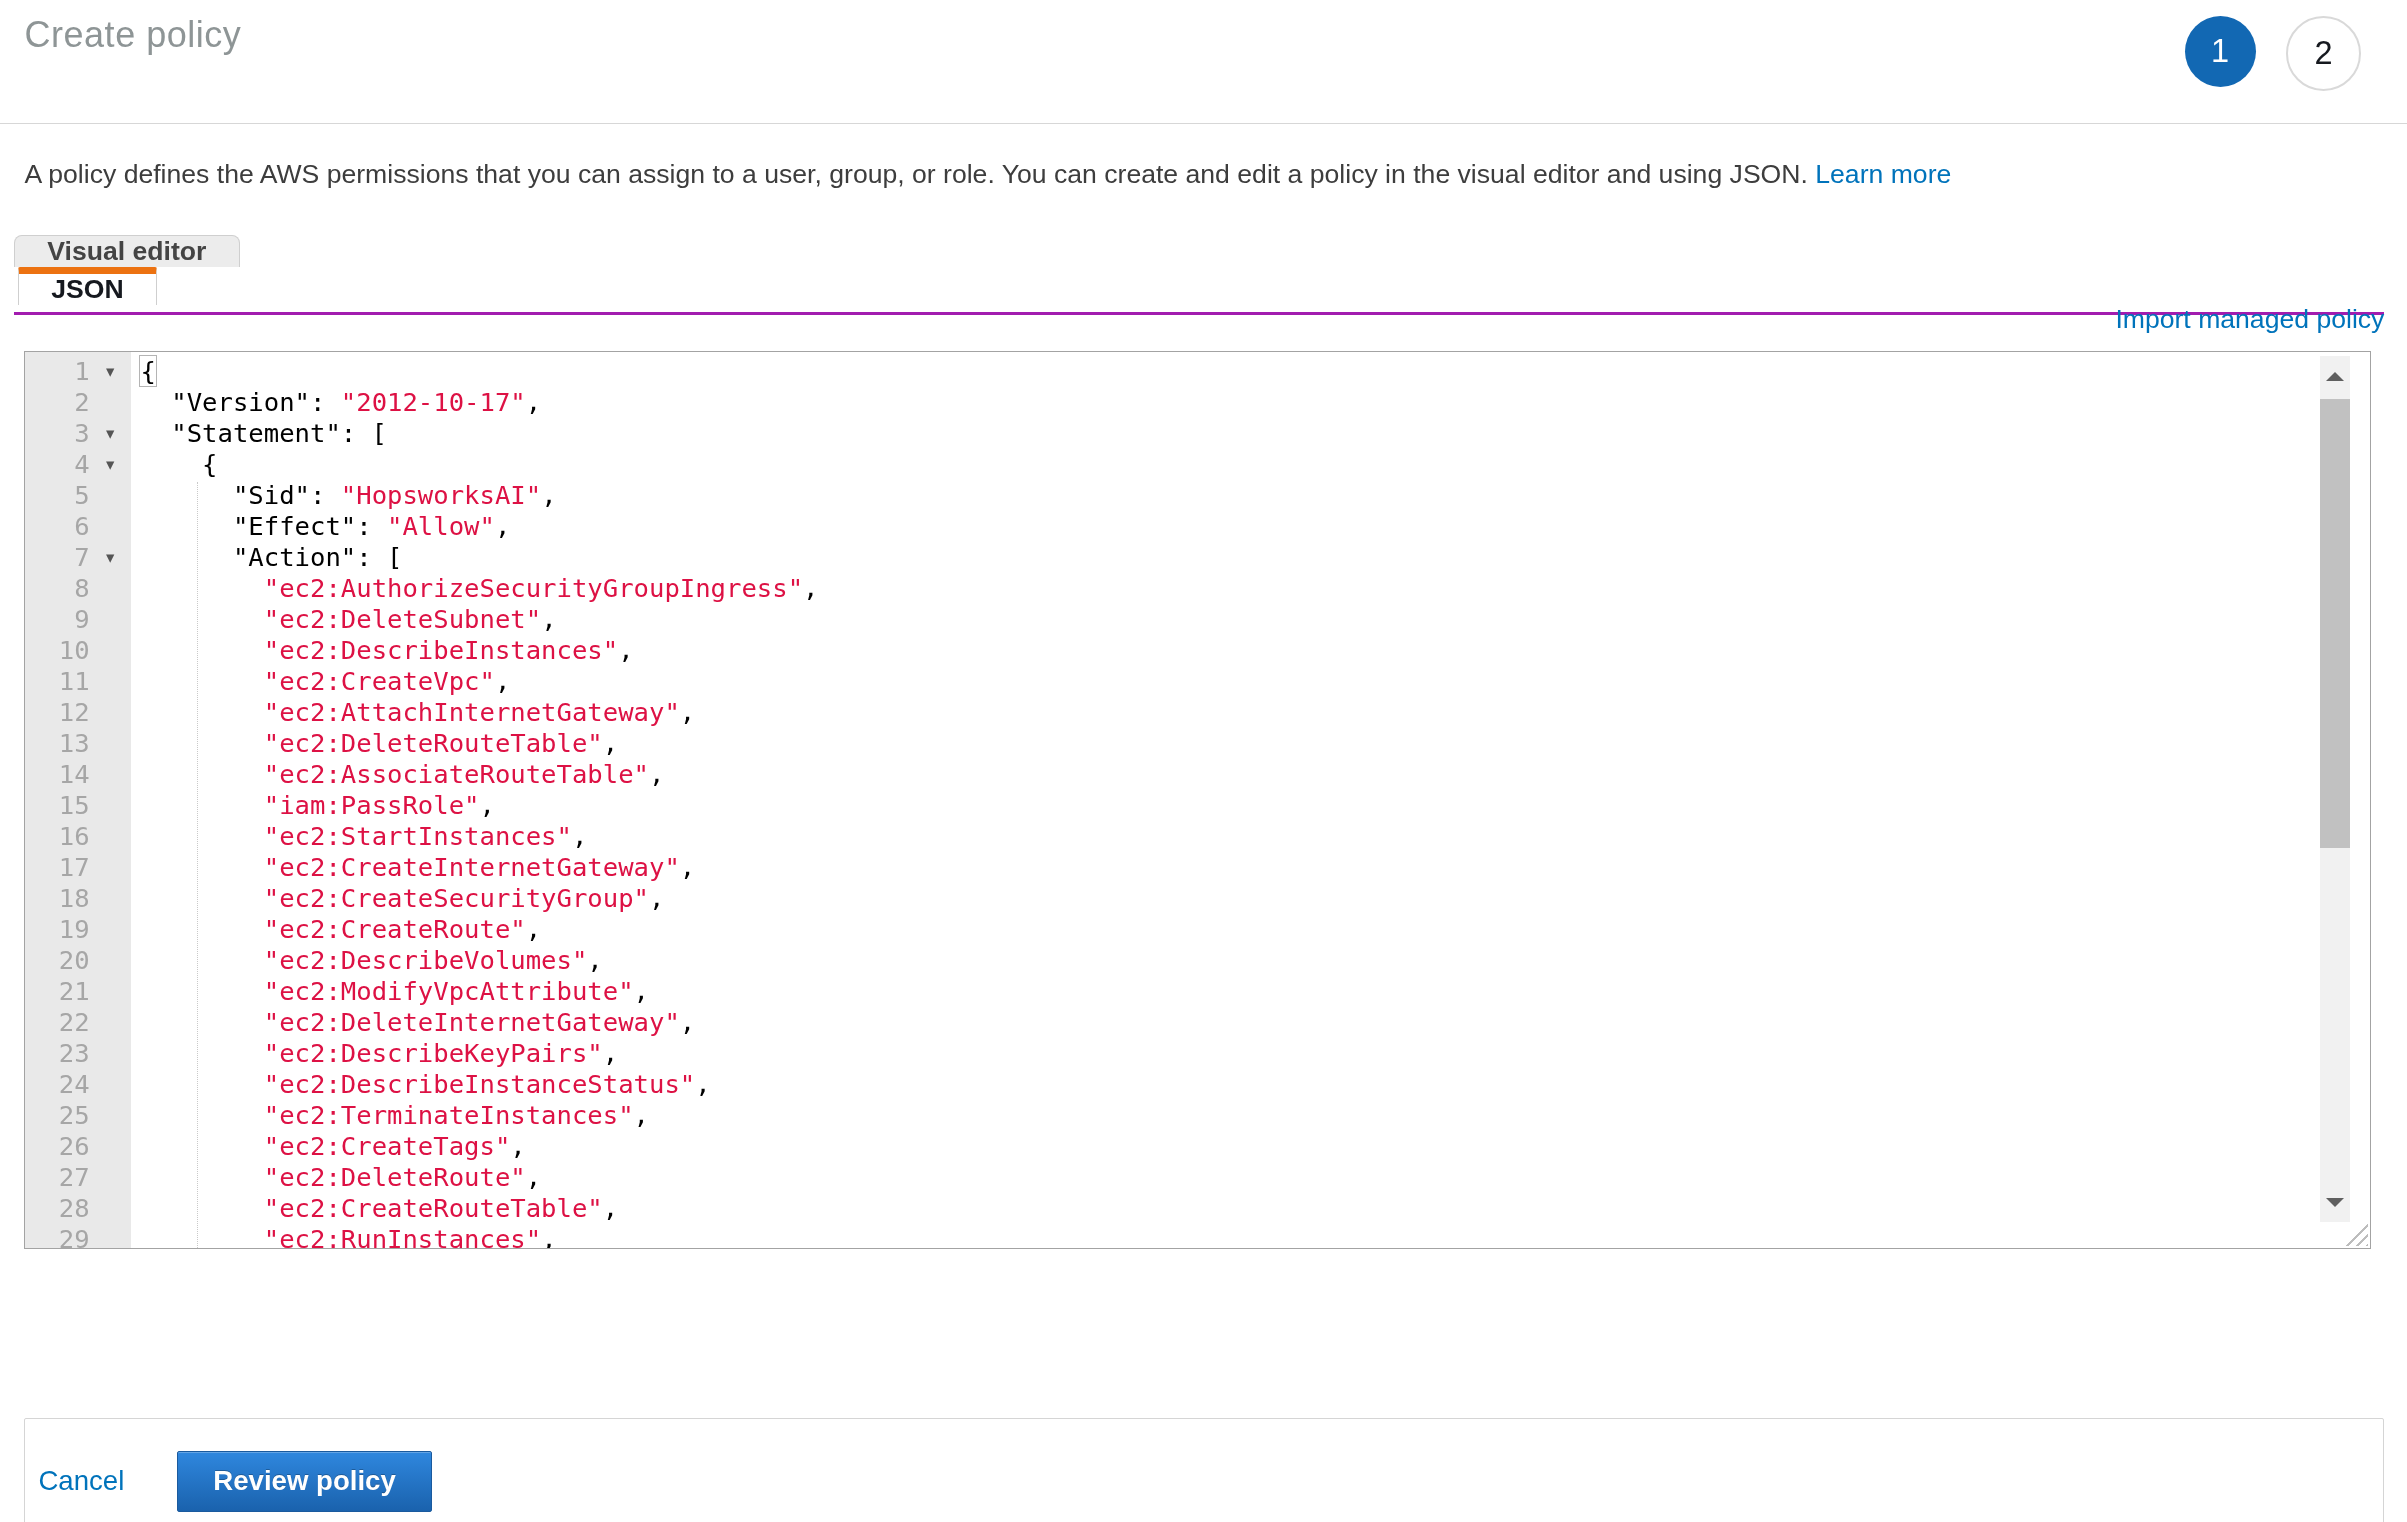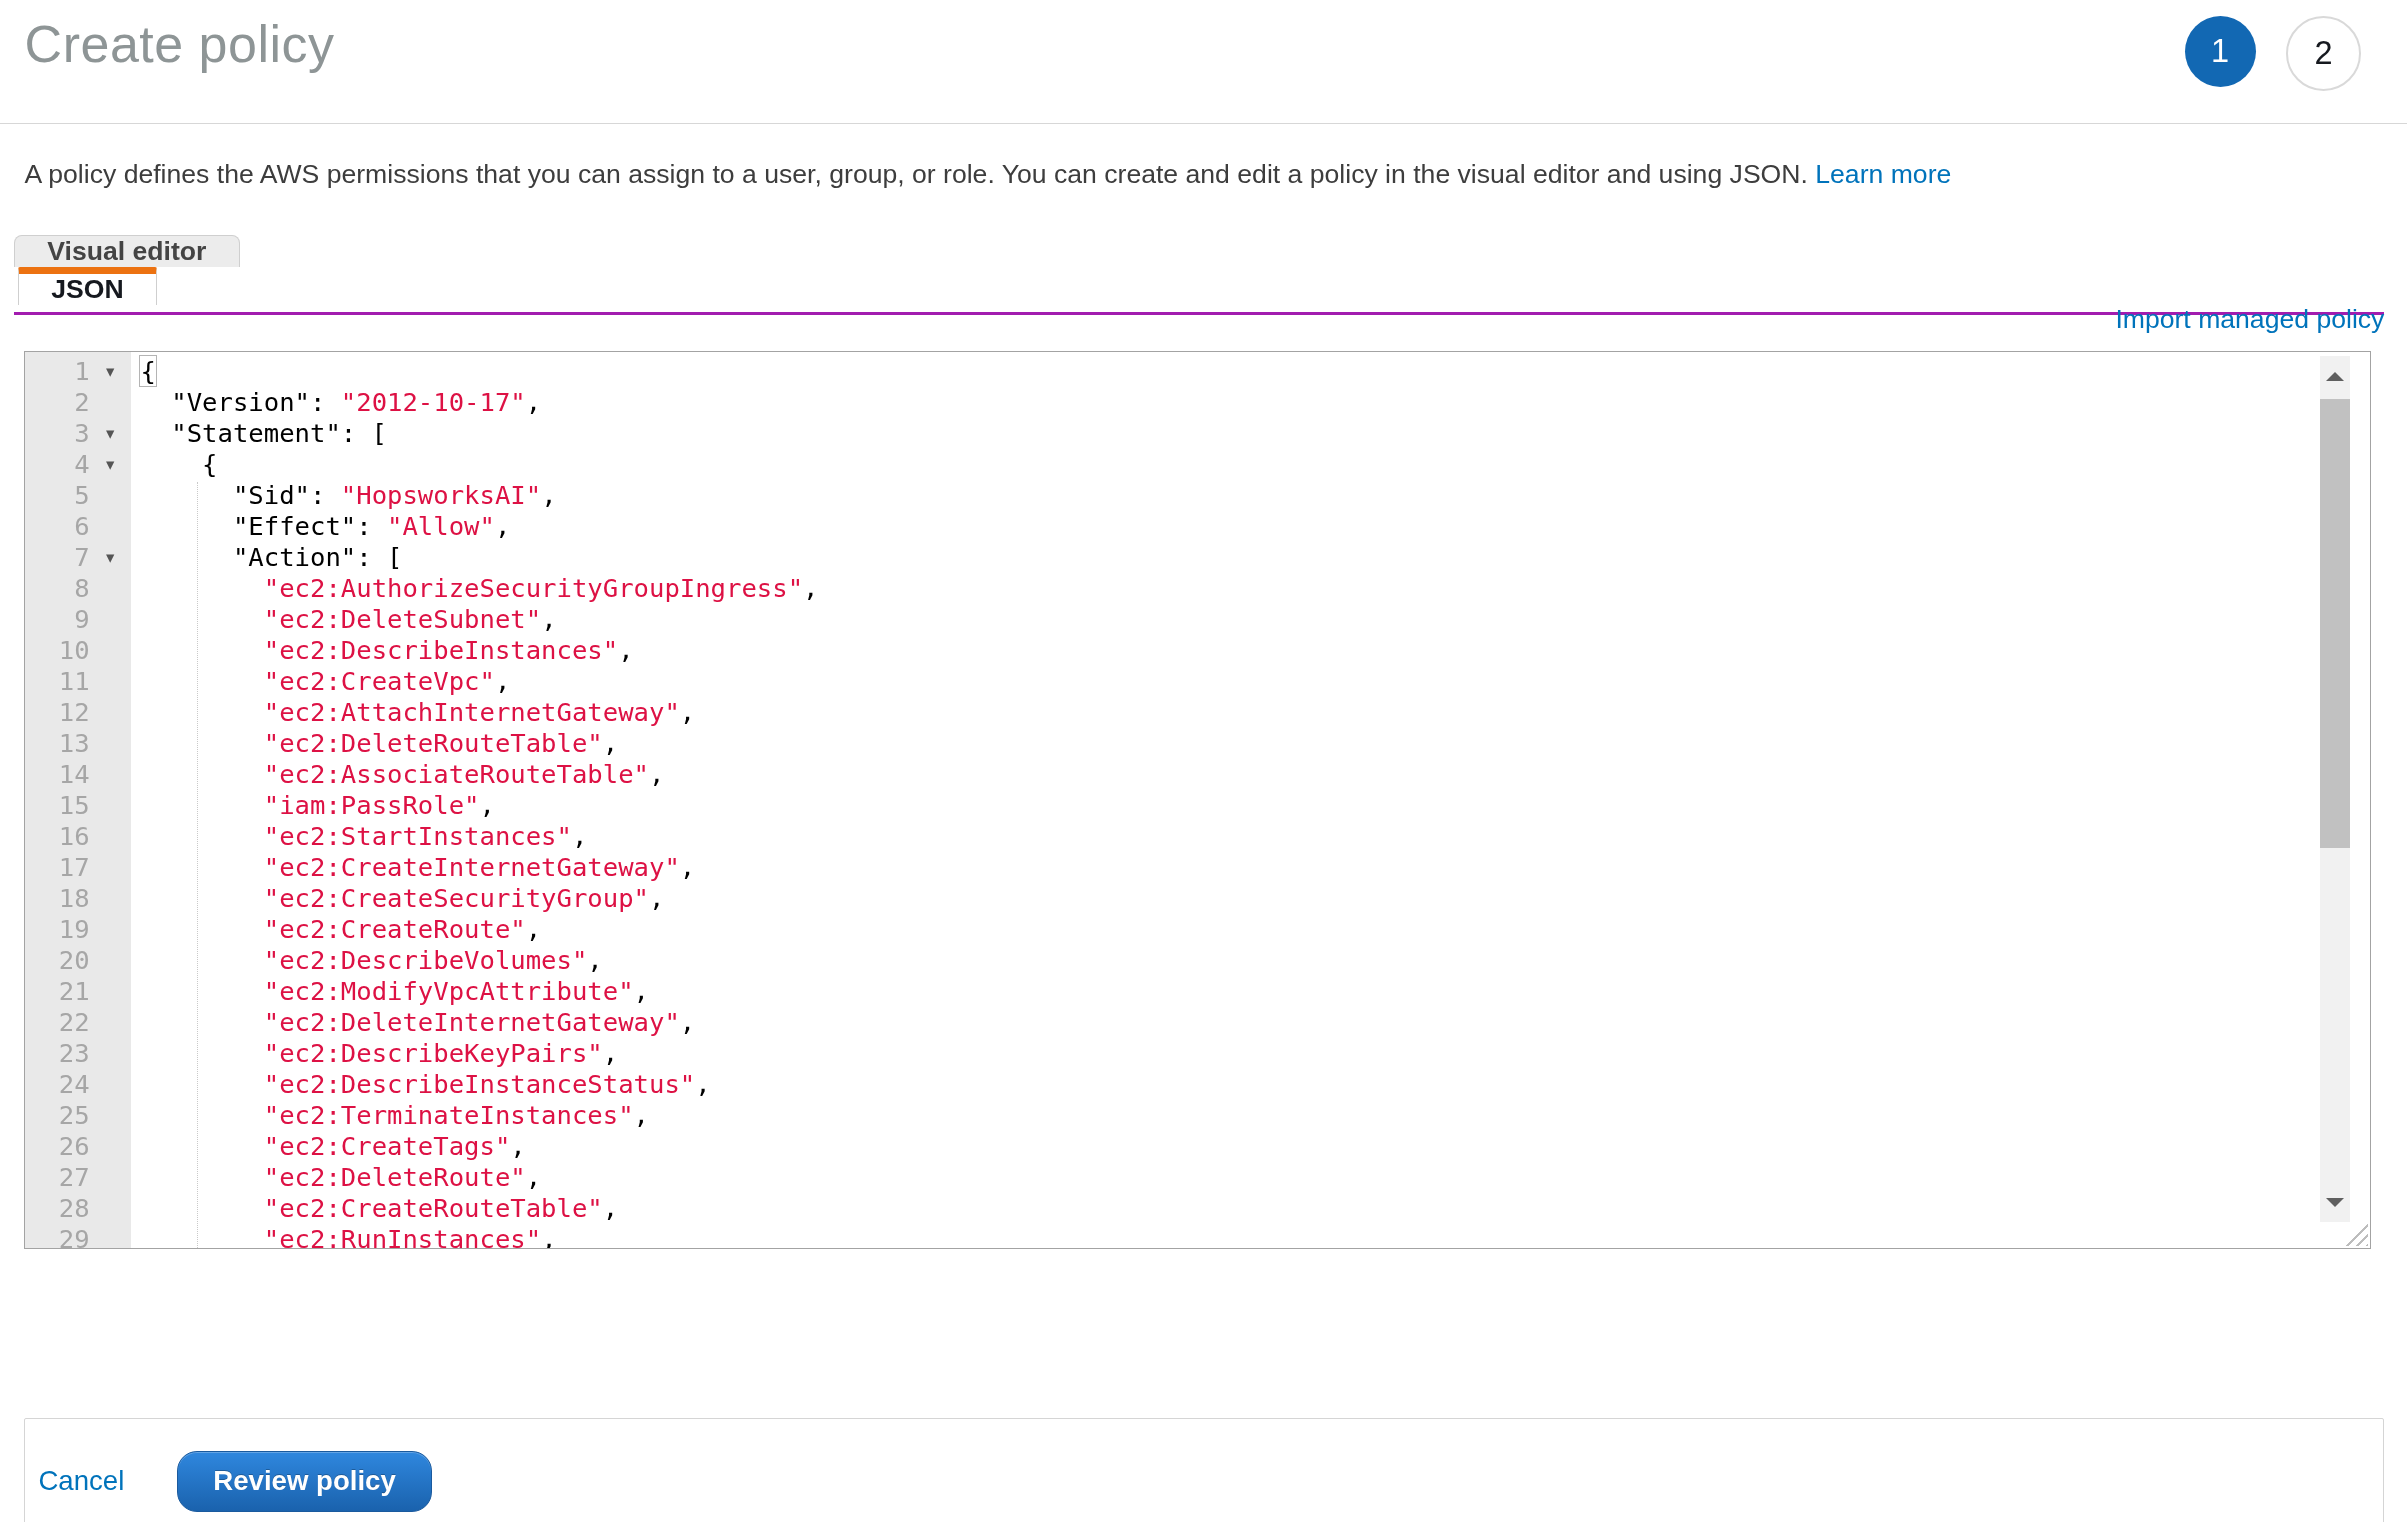--- a/index.html
+++ b/index.html
@@ -2,21 +2,21 @@
 <html><head>
 <meta charset="utf-8">
 <style>
   html,body{margin:0;padding:0;}
   body{
     width:2408px;height:1523px;overflow:hidden;background:#ffffff;
     font-family:"Liberation Sans", sans-serif;color:#333;position:relative;
   }
   
   .top-header{height:123px;border-bottom:1px solid #d7d7d7;position:relative;}
-  .page-title{margin:0;position:absolute;top:13.8px;left:24.6px;font-size:52px;font-weight:400;color:#8e9596;letter-spacing:0.5px;}
+  .page-title{margin:0;position:absolute;top:13.8px;left:24.6px;font-size:36px;font-weight:400;color:#8e9596;letter-spacing:0.5px;}
   .steps{position:absolute;top:15.8px;right:47px;display:flex;gap:30.5px;}
   .step{width:71px;height:71px;border-radius:50%;display:flex;align-items:center;justify-content:center;font-size:32.5px;}
   .step.active{background:#1268b3;color:#fff;}
   .step.inactive{background:#fff;color:#16191f;border:2px solid #d9d9d9;}
   
   .desc{margin:35px 0 0 24.6px;font-size:26.6px;color:#3d3d3d;}
   .link{color:#0073bb;text-decoration:none;cursor:pointer;}
   
   .tabbar{margin:45px 23.6px 0 13.8px;display:flex;align-items:flex-start;border-bottom:3px solid #a21caf;height:77px;position:relative;flex-direction:column;}
   .tab{box-sizing:border-box;font-size:26.6px;font-weight:bold;padding:0 32.5px;display:flex;align-items:center;justify-content:center;cursor:pointer;}
@@ -48,21 +48,21 @@
     clip-path:polygon(100% 0,100% 100%,0 100%);}
   
   .footer{box-sizing:border-box;margin:169px 23.6px 0 23.6px;height:158px;border:1px solid #d5d5d5;border-radius:2px;background:#fff;display:flex;justify-content:space-between;align-items:flex-start;padding:21.7px 21.7px 0 13.8px;}
   .footer-text{font-style:italic;color:#9a9a9a;font-size:26.6px;line-height:34px;}
   .footer-actions{display:flex;align-items:center;gap:53px;margin-top:9.9px;}
   .cancel-link{color:#0073bb;font-size:27.6px;font-weight:normal;cursor:pointer;text-decoration:none;}
   .primary-btn{
     font-family:"Liberation Sans", sans-serif;
     font-size:27.6px;font-weight:bold;color:#fff;text-shadow:0 -1px 0 rgba(0,0,0,.25);
     background:linear-gradient(180deg,#2f87de 0%,#1a62ad 100%);
-    border:1px solid #1a5a9e;border-radius:20px;padding:13.8px 35px;cursor:pointer;
+    border:1px solid #1a5a9e;border-radius:2px;padding:13.8px 35px;cursor:pointer;
     box-shadow:inset 0 1px 0 rgba(255,255,255,.25);
   }
 </style>
 </head>
 <body>
 
 <div class="top-header">
   <h1 class="page-title">Create policy</h1>
   <div class="steps">
     <div class="step active">1</div>

